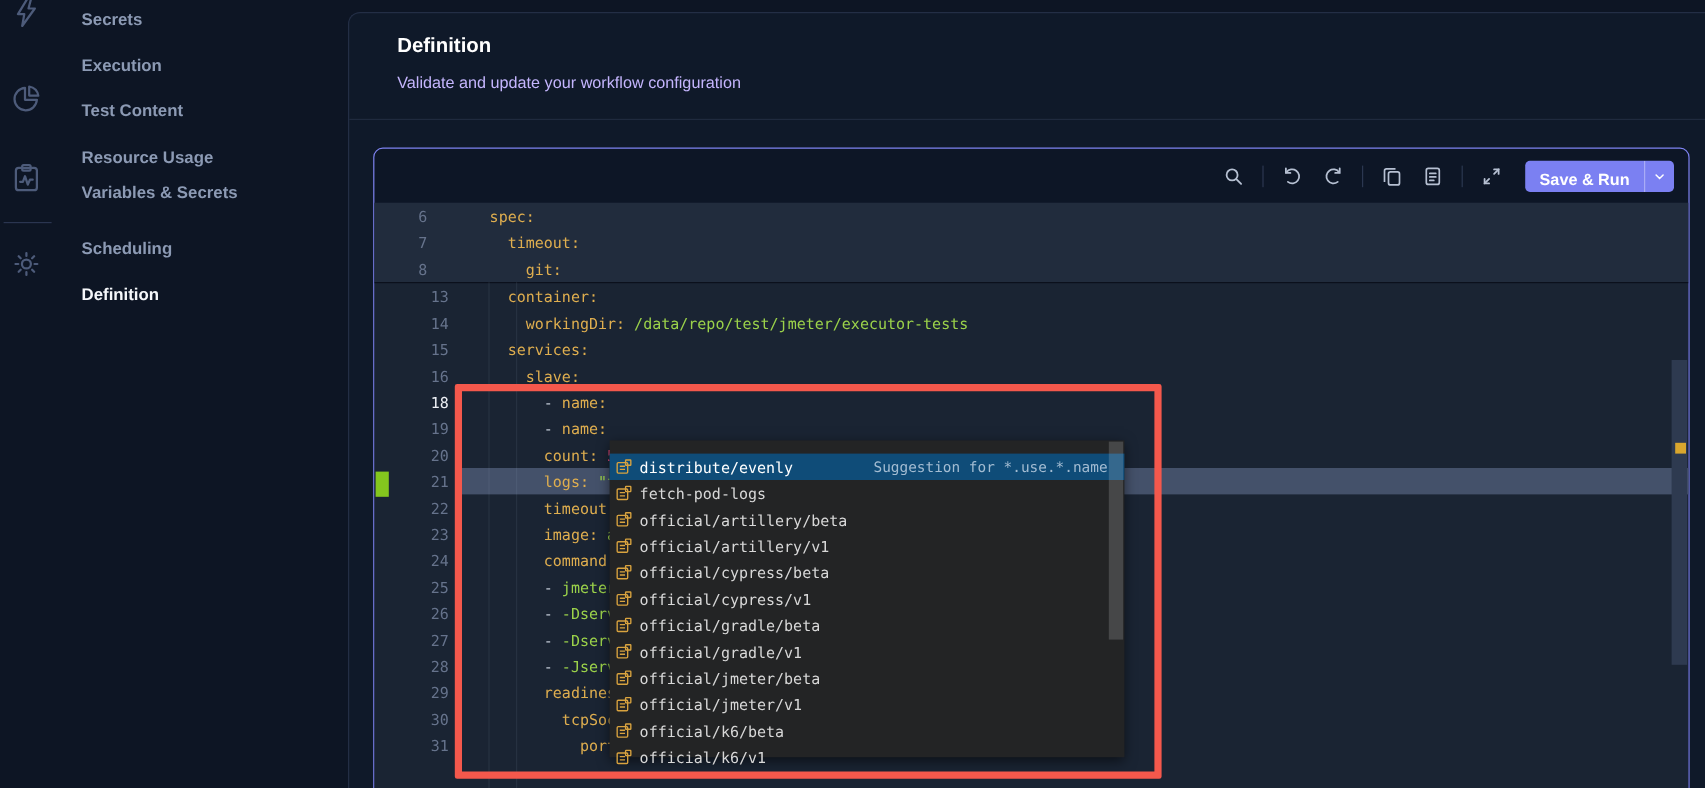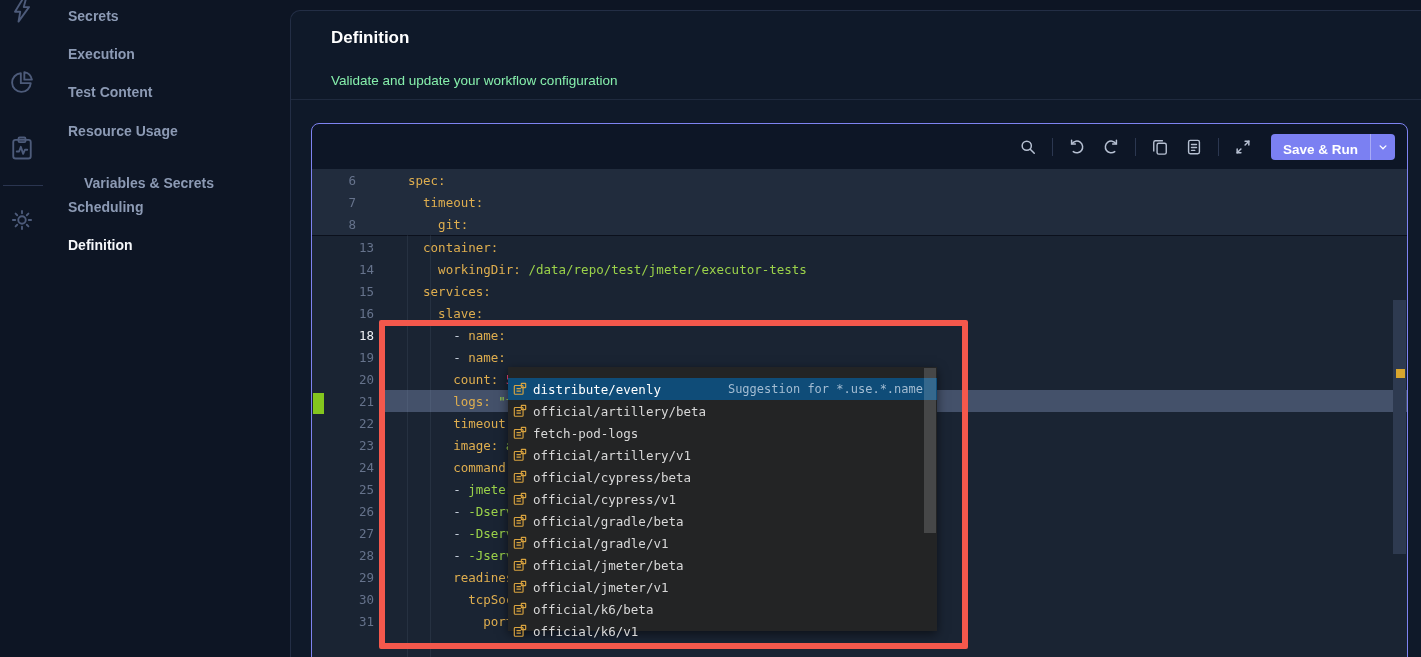--- a/index.html
+++ b/index.html
@@ -13,21 +13,21 @@
 
   
   .sidebar { position:absolute; left:68px; top:0; width:210px; }
   .nav-item { position:absolute; left:0; height:20px; line-height:20px; font-size:14px; font-weight:700; color:#8c9ab4; cursor:pointer; white-space:nowrap; }
   .nav-item.active { color:#f5f7fa; }
 
   
   .main-panel { position:absolute; left:290px; top:10px; width:1131px; height:647px; background:#0f1929; border-left:1px solid #232e45; border-top:1px solid #232e45; border-top-left-radius:10px; }
   .page-header { position:absolute; left:0; top:0; width:100%; height:89px; border-bottom:1px solid #1f2a3e; }
   .page-title { position:absolute; left:40px; top:17px; font-size:17px; font-weight:700; color:#ffffff; }
-  .page-subtitle { position:absolute; left:40px; top:50px; font-size:13.5px; color:#86efac;margin-top:12px; }
+  .page-subtitle { position:absolute; left:40px; top:50px; font-size:13.5px; color:#c4b5fd; }
 
   
   .editor { position:absolute; left:20px; top:112px; width:1097px; height:560px; border:1px solid #7e83f1; border-radius:8px 8px 0 0; background:#0d1626; overflow:hidden; }
   .ed-toolbar { position:absolute; left:0; top:0; width:100%; height:45px; display:flex; align-items:center; justify-content:flex-end; padding-right:12px; gap:14px; }
   .tb-icon { width:20px; height:20px; color:#b6c0d2; cursor:pointer; flex:0 0 auto; }
   .tb-sep { width:1px; height:18px; background:#2b3750; flex:0 0 auto; }
   .save-btn { display:flex; align-items:stretch; height:26px; background:#7b80f2; border-radius:4px; overflow:hidden; cursor:pointer; margin-left:4px; }
   .save-btn-main { display:flex; align-items:center; padding:16px 12px; color:#fff; font-size:13.5px; font-weight:700; white-space:nowrap; }
   .save-btn-split { width:1px; background:rgba(255,255,255,.35); }
   .save-btn-caret { width:24px; display:flex; align-items:center; justify-content:center; color:#fff; }
@@ -97,21 +97,21 @@
         <path d="M12 4.2 v2 M12 17.8 v2 M19.8 12 h-2 M6.2 12 h-2 M17.5 6.5 l-1.4 1.4 M7.9 16.1 l-1.4 1.4 M17.5 17.5 l-1.4 -1.4 M7.9 7.9 L6.5 6.5"></path>
       </svg>
   </div>
 </div>
 
 <div class="sidebar">
   <div class="nav-item" style="top:6px;">Secrets</div>
   <div class="nav-item" style="top:44px;">Execution</div>
   <div class="nav-item" style="top:82px;">Test Content</div>
   <div class="nav-item" style="top:121px;">Resource Usage</div>
-  <div class="nav-item" style="top:173px;margin-left:16px;">Variables &amp; Secrets</div>
+  <div class="nav-item" style="top:150px;">Variables &amp; Secrets</div>
   <div class="nav-item" style="top:197px;">Scheduling</div>
   <div class="nav-item active" style="top:235px;">Definition</div>
 </div>
 
 <div class="main-panel">
   <div class="page-header">
     <div class="page-title">Definition</div>
     <div class="page-subtitle">Validate and update your workflow configuration</div>
   </div>
 
@@ -291,31 +291,31 @@
     <span class="sg-hint">Suggestion for *.use.*.name</span>
   </div>
   <div class="sg-row">
       <span class="sg-icon">
         <svg viewBox="0 0 16 16" fill="none" stroke="currentColor" stroke-width="1.3" stroke-linejoin="round">
           <rect x="1.5" y="4" width="10" height="10" rx="1"></rect>
           <path d="M4 7.5 h5 M4 10.5 h5"></path>
           <rect x="9.5" y="1.5" width="5" height="5" rx="0.5"></rect>
         </svg>
       </span>
+      <span>fetch-pod-logs</span>
+    </div>
+  <div class="sg-row">
+      <span class="sg-icon">
+        <svg viewBox="0 0 16 16" fill="none" stroke="currentColor" stroke-width="1.3" stroke-linejoin="round">
+          <rect x="1.5" y="4" width="10" height="10" rx="1"></rect>
+          <path d="M4 7.5 h5 M4 10.5 h5"></path>
+          <rect x="9.5" y="1.5" width="5" height="5" rx="0.5"></rect>
+        </svg>
+      </span>
       <span>official/artillery/beta</span>
-    </div>
-  <div class="sg-row">
-      <span class="sg-icon">
-        <svg viewBox="0 0 16 16" fill="none" stroke="currentColor" stroke-width="1.3" stroke-linejoin="round">
-          <rect x="1.5" y="4" width="10" height="10" rx="1"></rect>
-          <path d="M4 7.5 h5 M4 10.5 h5"></path>
-          <rect x="9.5" y="1.5" width="5" height="5" rx="0.5"></rect>
-        </svg>
-      </span>
-      <span>fetch-pod-logs</span>
     </div>
   <div class="sg-row">
       <span class="sg-icon">
         <svg viewBox="0 0 16 16" fill="none" stroke="currentColor" stroke-width="1.3" stroke-linejoin="round">
           <rect x="1.5" y="4" width="10" height="10" rx="1"></rect>
           <path d="M4 7.5 h5 M4 10.5 h5"></path>
           <rect x="9.5" y="1.5" width="5" height="5" rx="0.5"></rect>
         </svg>
       </span>
       <span>official/artillery/v1</span>

